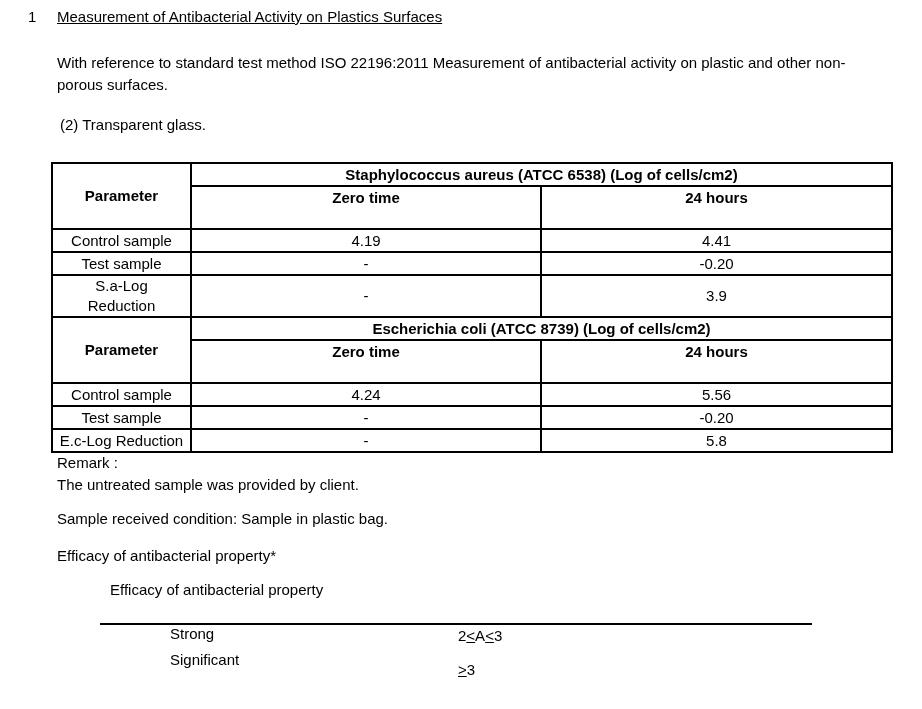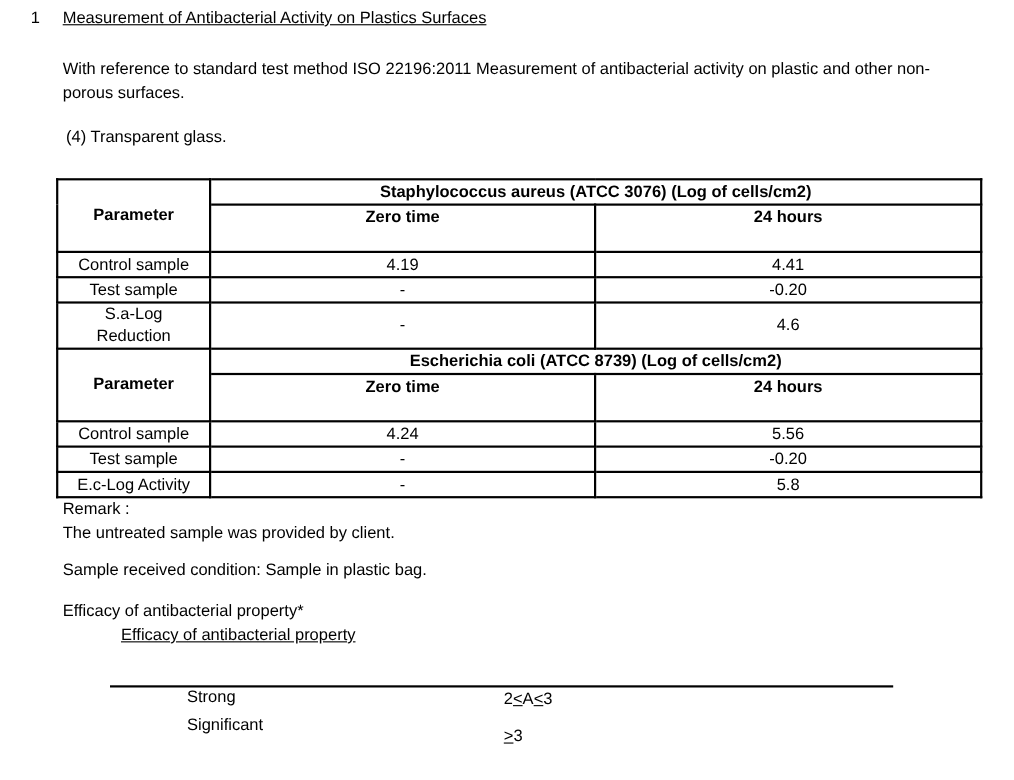--- a/index.html
+++ b/index.html
@@ -45,53 +45,53 @@
 </head>
 <body>
 
 <div class="page">
 
   <div class="abs" style="left:28px; top:8px;">1</div>
   <div class="abs u" style="left:57px; top:8px;">Measurement of Antibacterial Activity on Plastics Surfaces</div>
 
   <div class="abs intro" style="left:57px; top:52px;">With reference to standard test method ISO 22196:2011 Measurement of antibacterial activity on plastic and other non-porous surfaces.</div>
 
-  <div class="abs" style="left:60px; top:116px;">(4) Transparent glass.</div>
+  <div class="abs" style="left:60px; top:116px;">(2) Transparent glass.</div>
 
   <table class="results abs" style="left:51px; top:162px;">
     <colgroup>
       <col style="width:139px">
         <col style="width:350px">
         <col style="width:351px">
     </colgroup>
     <tbody>
 
       <tr class="r-org">
         <td rowspan="2" class="b param-cell">Parameter</td>
-        <td colspan="2" class="b">Staphylococcus aureus  (ATCC 3076) (Log of cells/cm2)</td>
+        <td colspan="2" class="b">Staphylococcus aureus  (ATCC 6538) (Log of cells/cm2)</td>
       </tr>
       <tr class="r-time">
         <td class="b">Zero time</td>
         <td class="b">24 hours</td>
       </tr>
       <tr class="r-data">
         <td>Control sample</td>
         <td>4.19</td>
         <td>4.41</td>
       </tr>
       <tr class="r-data">
         <td>Test sample</td>
         <td>-</td>
         <td>-0.20</td>
       </tr>
       <tr class="r-tall">
         <td class="prewrap">S.a-Log
 Reduction</td>
         <td>-</td>
-        <td>4.6</td>
+        <td>3.9</td>
       </tr>
 
       <tr class="r-org">
         <td rowspan="2" class="b param-cell">Parameter</td>
         <td colspan="2" class="b">Escherichia coli  (ATCC 8739) (Log of cells/cm2)</td>
       </tr>
       <tr class="r-time">
         <td class="b">Zero time</td>
         <td class="b">24 hours</td>
       </tr>
@@ -99,33 +99,33 @@
         <td>Control sample</td>
         <td>4.24</td>
         <td>5.56</td>
       </tr>
       <tr class="r-data">
         <td>Test sample</td>
         <td>-</td>
         <td>-0.20</td>
       </tr>
       <tr class="r-data">
-        <td>E.c-Log Activity</td>
+        <td>E.c-Log Reduction</td>
         <td>-</td>
         <td>5.8</td>
       </tr>
     </tbody>
   </table>
 
   <div class="abs" style="left:57px; top:454px;">Remark :</div>
   <div class="abs" style="left:57px; top:510px;">Sample received condition: Sample in plastic bag.</div>
   <div class="abs" style="left:57px; top:476px;">The untreated sample was provided by client.</div>
   <div class="abs" style="left:57px; top:547px;">Efficacy of antibacterial property*</div>
 
-  <div class="abs" style="left:110px; top:569px;text-decoration:underline;">Efficacy of antibacterial property</div>
+  <div class="abs" style="left:110px; top:581px;">Efficacy of antibacterial property</div>
 
   <div class="abs rule" style="left:100px; top:623px; width:712px;"></div>
 
   <div class="abs" style="left:170px; top:651px;">Significant</div>
   <div class="abs" style="left:458px; top:627px;"><span>2</span><span class="ul">&lt;</span><span>A</span><span class="ul">&lt;</span><span>3</span></div>
 
   <div class="abs" style="left:170px; top:625px;">Strong</div>
   <div class="abs" style="left:458px; top:661px;"><span class="ul">&gt;</span><span>3</span></div>
 
 </div>

